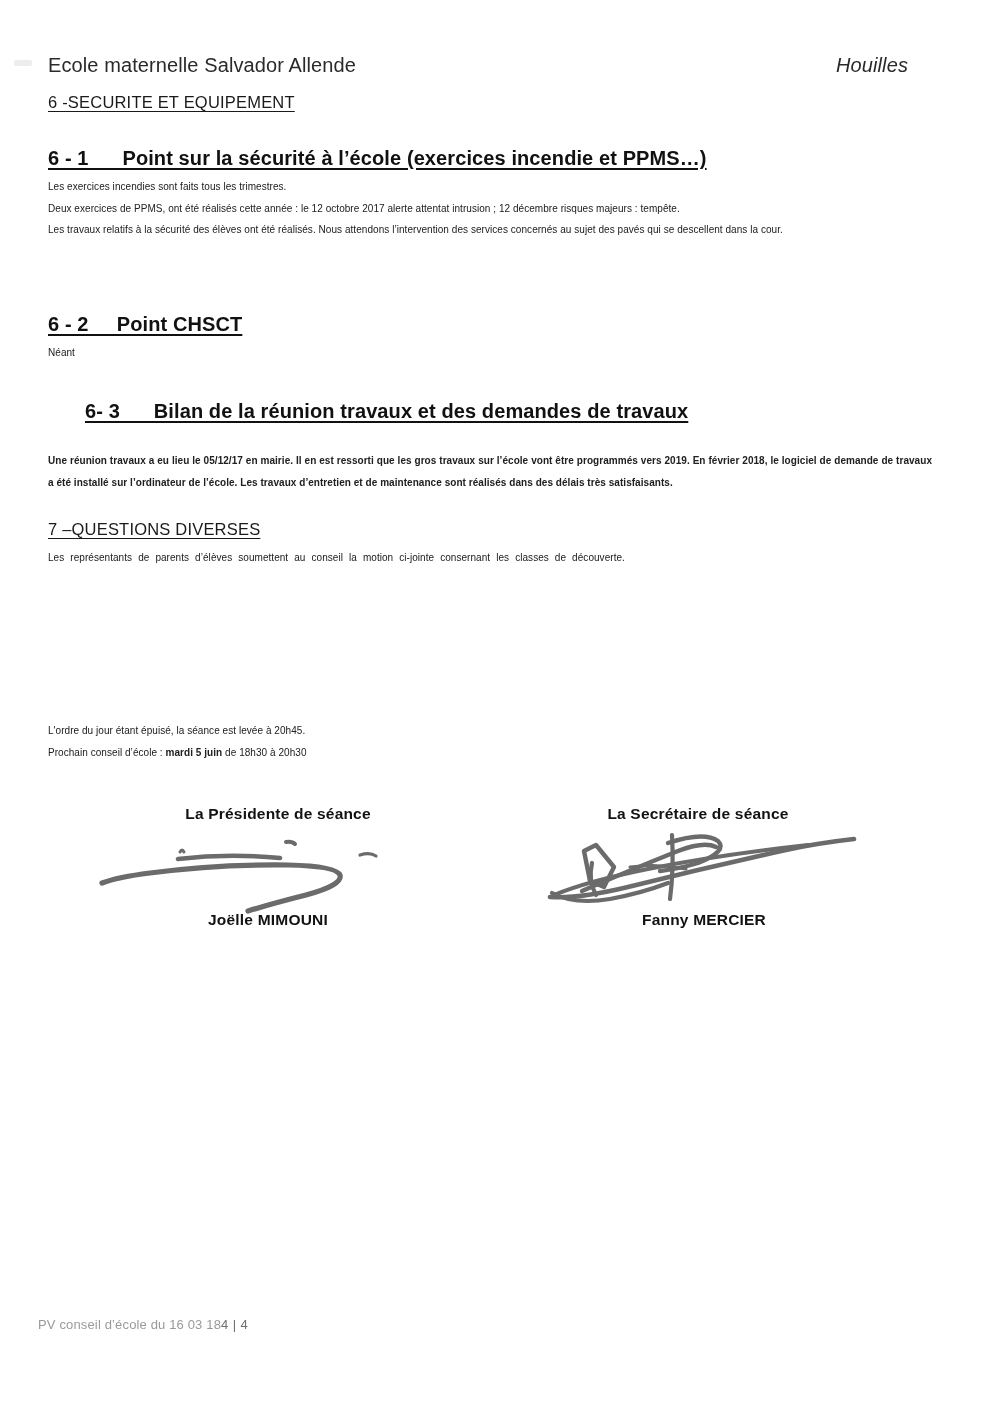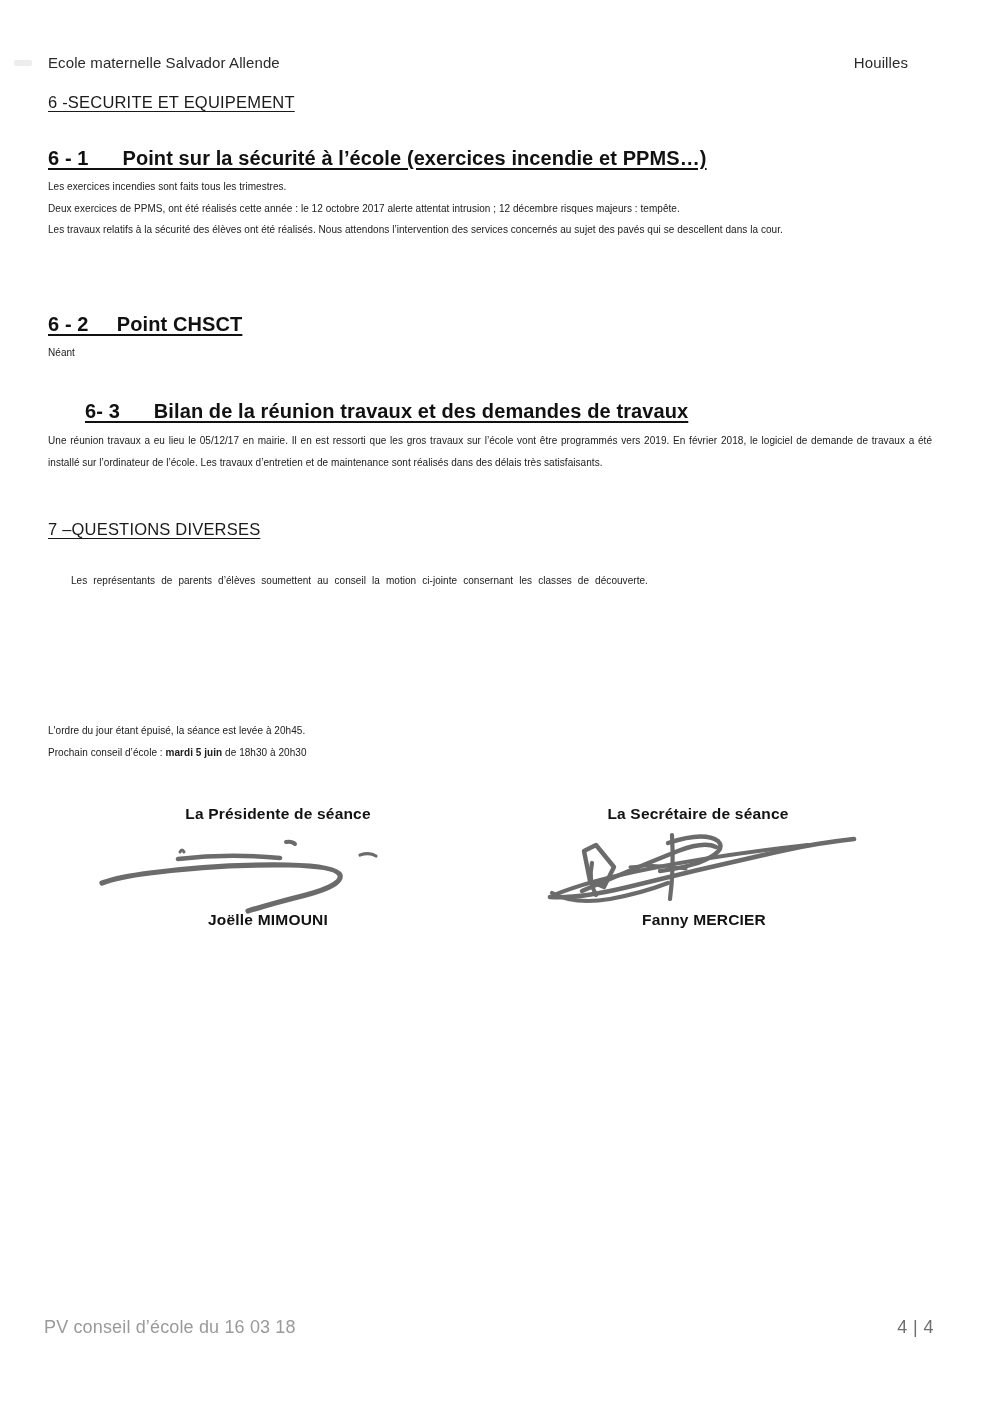--- a/index.html
+++ b/index.html
@@ -36,28 +36,29 @@
 
   
   .running-head {
     position: absolute;
     left: 48px;
     right: 48px;
     top: 54px;
     display: flex;
     justify-content: space-between;
     align-items: flex-start;
-    font-size: 15px;
+    font-size: 20px;
     color: #2a2a2a;
     letter-spacing: 0.1px;
   }
   .running-head .school { white-space: nowrap; }
   .running-head .town {
     white-space: nowrap;
     margin-right: 26px;
+    font-style: italic;
   }
 
   
   .h-section {
     font-size: 16.5px;
     color: #1a1a1a;
     text-decoration: underline;
     text-underline-offset: 3px;
     letter-spacing: 0.2px;
     white-space: pre;
@@ -94,23 +95,23 @@
 
   
   .blk { position: absolute; }
 
   #sec6-title   { left: 48px; top: 93px; }
   #sec61-title  { left: 48px; top: 147px; }
   #sec61-body   { left: 48px; top: 176px; width: 884px; }
   #sec62-title  { left: 48px; top: 313px; }
   #sec62-body   { left: 48px; top: 342px; }
   #sec63-title  { left: 48px; top: 400px; margin-left: 37px; }
-  #sec63-body   { left: 48px; top: 430px; width: 884px; }
+  #sec63-body   { left: 48px; top: 450px; width: 884px; font-weight: bold; }
   #sec7-title   { left: 48px; top: 520px; }
-  #sec7-body    { left: 48px; top: 570px; width: 884px; margin-left: 23px; }
+  #sec7-body    { left: 48px; top: 547px; width: 884px; }
   #closing      { left: 48px; top: 720px; }
 
   
   .sig-area {
     position: absolute;
     left: 48px;
     top: 805px;
     width: 884px;
     height: 160px;
   }
@@ -148,27 +149,26 @@
     color: #121212;
     letter-spacing: 0.2px;
     white-space: nowrap;
   }
   .sig-col.left .sig-name  { position: relative; left: -10px; }
   .sig-col.right .sig-name { position: relative; left: 6px; }
 
   
   .footer {
     position: absolute;
-    left: 44px;
+    left: 38px;
     right: 48px;
     top: 1317px;
     display: flex;
-    justify-content: space-between;
     align-items: baseline;
-    font-size: 18px;
+    font-size: 13px;
   }
   .footer .doc-ref {
     color: #9a9a9a;
     letter-spacing: 0.15px;
     white-space: nowrap;
   }
   .footer .page-num {
     color: #6f6f6f;
     letter-spacing: 0.4px;
     white-space: nowrap;

